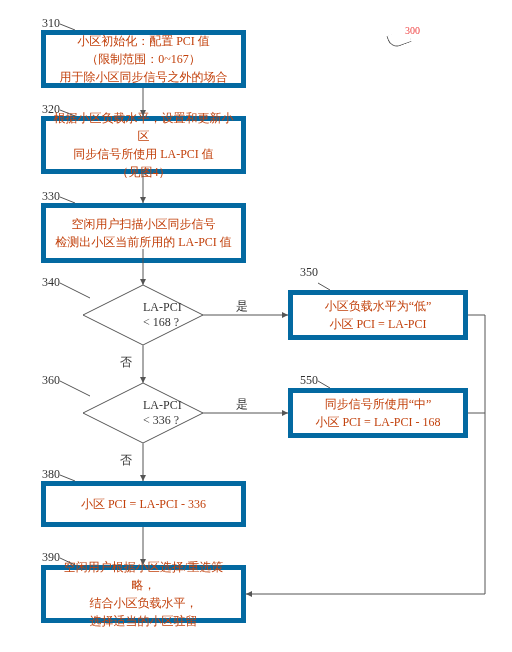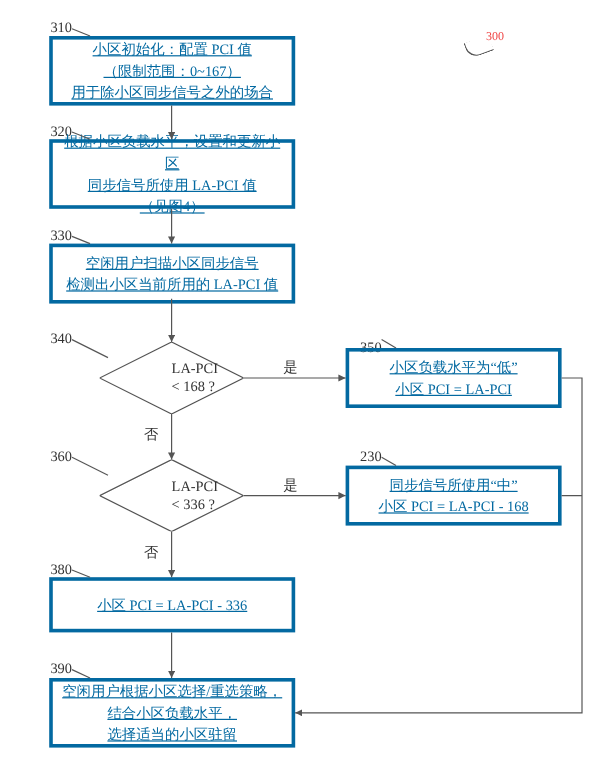--- a/index.html
+++ b/index.html
@@ -12,31 +12,30 @@
     font-family: "SimSun", "Songti SC", serif;
     position: relative;
   }
   .lbl {
     position: absolute;
     font-size: 12px;
     color: #333;
   }
   .box {
     position: absolute;
-    border: 3px solid #0369a1;
+    border: 5px solid #0369a1;
     text-align: center;
     font-size: 12px;
     line-height: 1.5;
     display: flex;
     flex-direction: column;
     justify-content: center;
     align-items: center;
     padding: 4px 6px;
-    color: #0369a1;
-    text-decoration: underline;
+    color: #c2410c;
   }
   .diamond {
     position: absolute;
     width: 120px;
     height: 60px;
   }
   .diamond svg { position:absolute; top:0; left:0; }
   .diamond .dtext {
     position: absolute;
     top: 50%; left: 50%;
@@ -61,39 +60,39 @@
 </head>
 <body>
 
 <div class="ref300" style="left:405px; top:25px;">300</div>
 <div class="curve300" style="left:388px; top:32px;"></div>
 
 <div class="lbl" style="left:42px; top:16px;">310</div>
 <div class="lbl" style="left:42px; top:102px;">320</div>
 <div class="lbl" style="left:42px; top:189px;">330</div>
 <div class="lbl" style="left:42px; top:275px;">340</div>
-<div class="lbl" style="left:300px; top:282px;">350</div>
+<div class="lbl" style="left:300px; top:265px;">350</div>
 <div class="lbl" style="left:42px; top:373px;">360</div>
-<div class="lbl" style="left:300px; top:373px;">230</div>
+<div class="lbl" style="left:300px; top:373px;">550</div>
 <div class="lbl" style="left:42px; top:467px;">380</div>
 <div class="lbl" style="left:42px; top:550px;">390</div>
 
 <div class="box" style="left:41px; top:30px; width:205px; height:58px;">
   <div>小区初始化：配置 PCI 值</div>
   <div>（限制范围：0~167）</div>
   <div>用于除小区同步信号之外的场合</div>
 </div>
 
 <div class="box" style="left:41px; top:116px; width:205px; height:58px;">
   <div>根据小区负载水平，设置和更新小区</div>
   <div>同步信号所使用 LA-PCI 值</div>
   <div>（见图4）</div>
 </div>
 
-<div class="box" style="left:41px; top:203px; width:205px; height:50px;">
+<div class="box" style="left:41px; top:203px; width:205px; height:60px;">
   <div>空闲用户扫描小区同步信号</div>
   <div>检测出小区当前所用的 LA-PCI 值</div>
 </div>
 
 <div class="diamond" style="left:83px; top:285px;">
   <svg width="120" height="60">
       <polygon points="60,0 120,30 60,60 0,30" fill="none" stroke="#555" stroke-width="1"></polygon>
     </svg>
   <div class="dtext">LA-PCI &lt; 168 ?</div>
 </div>

